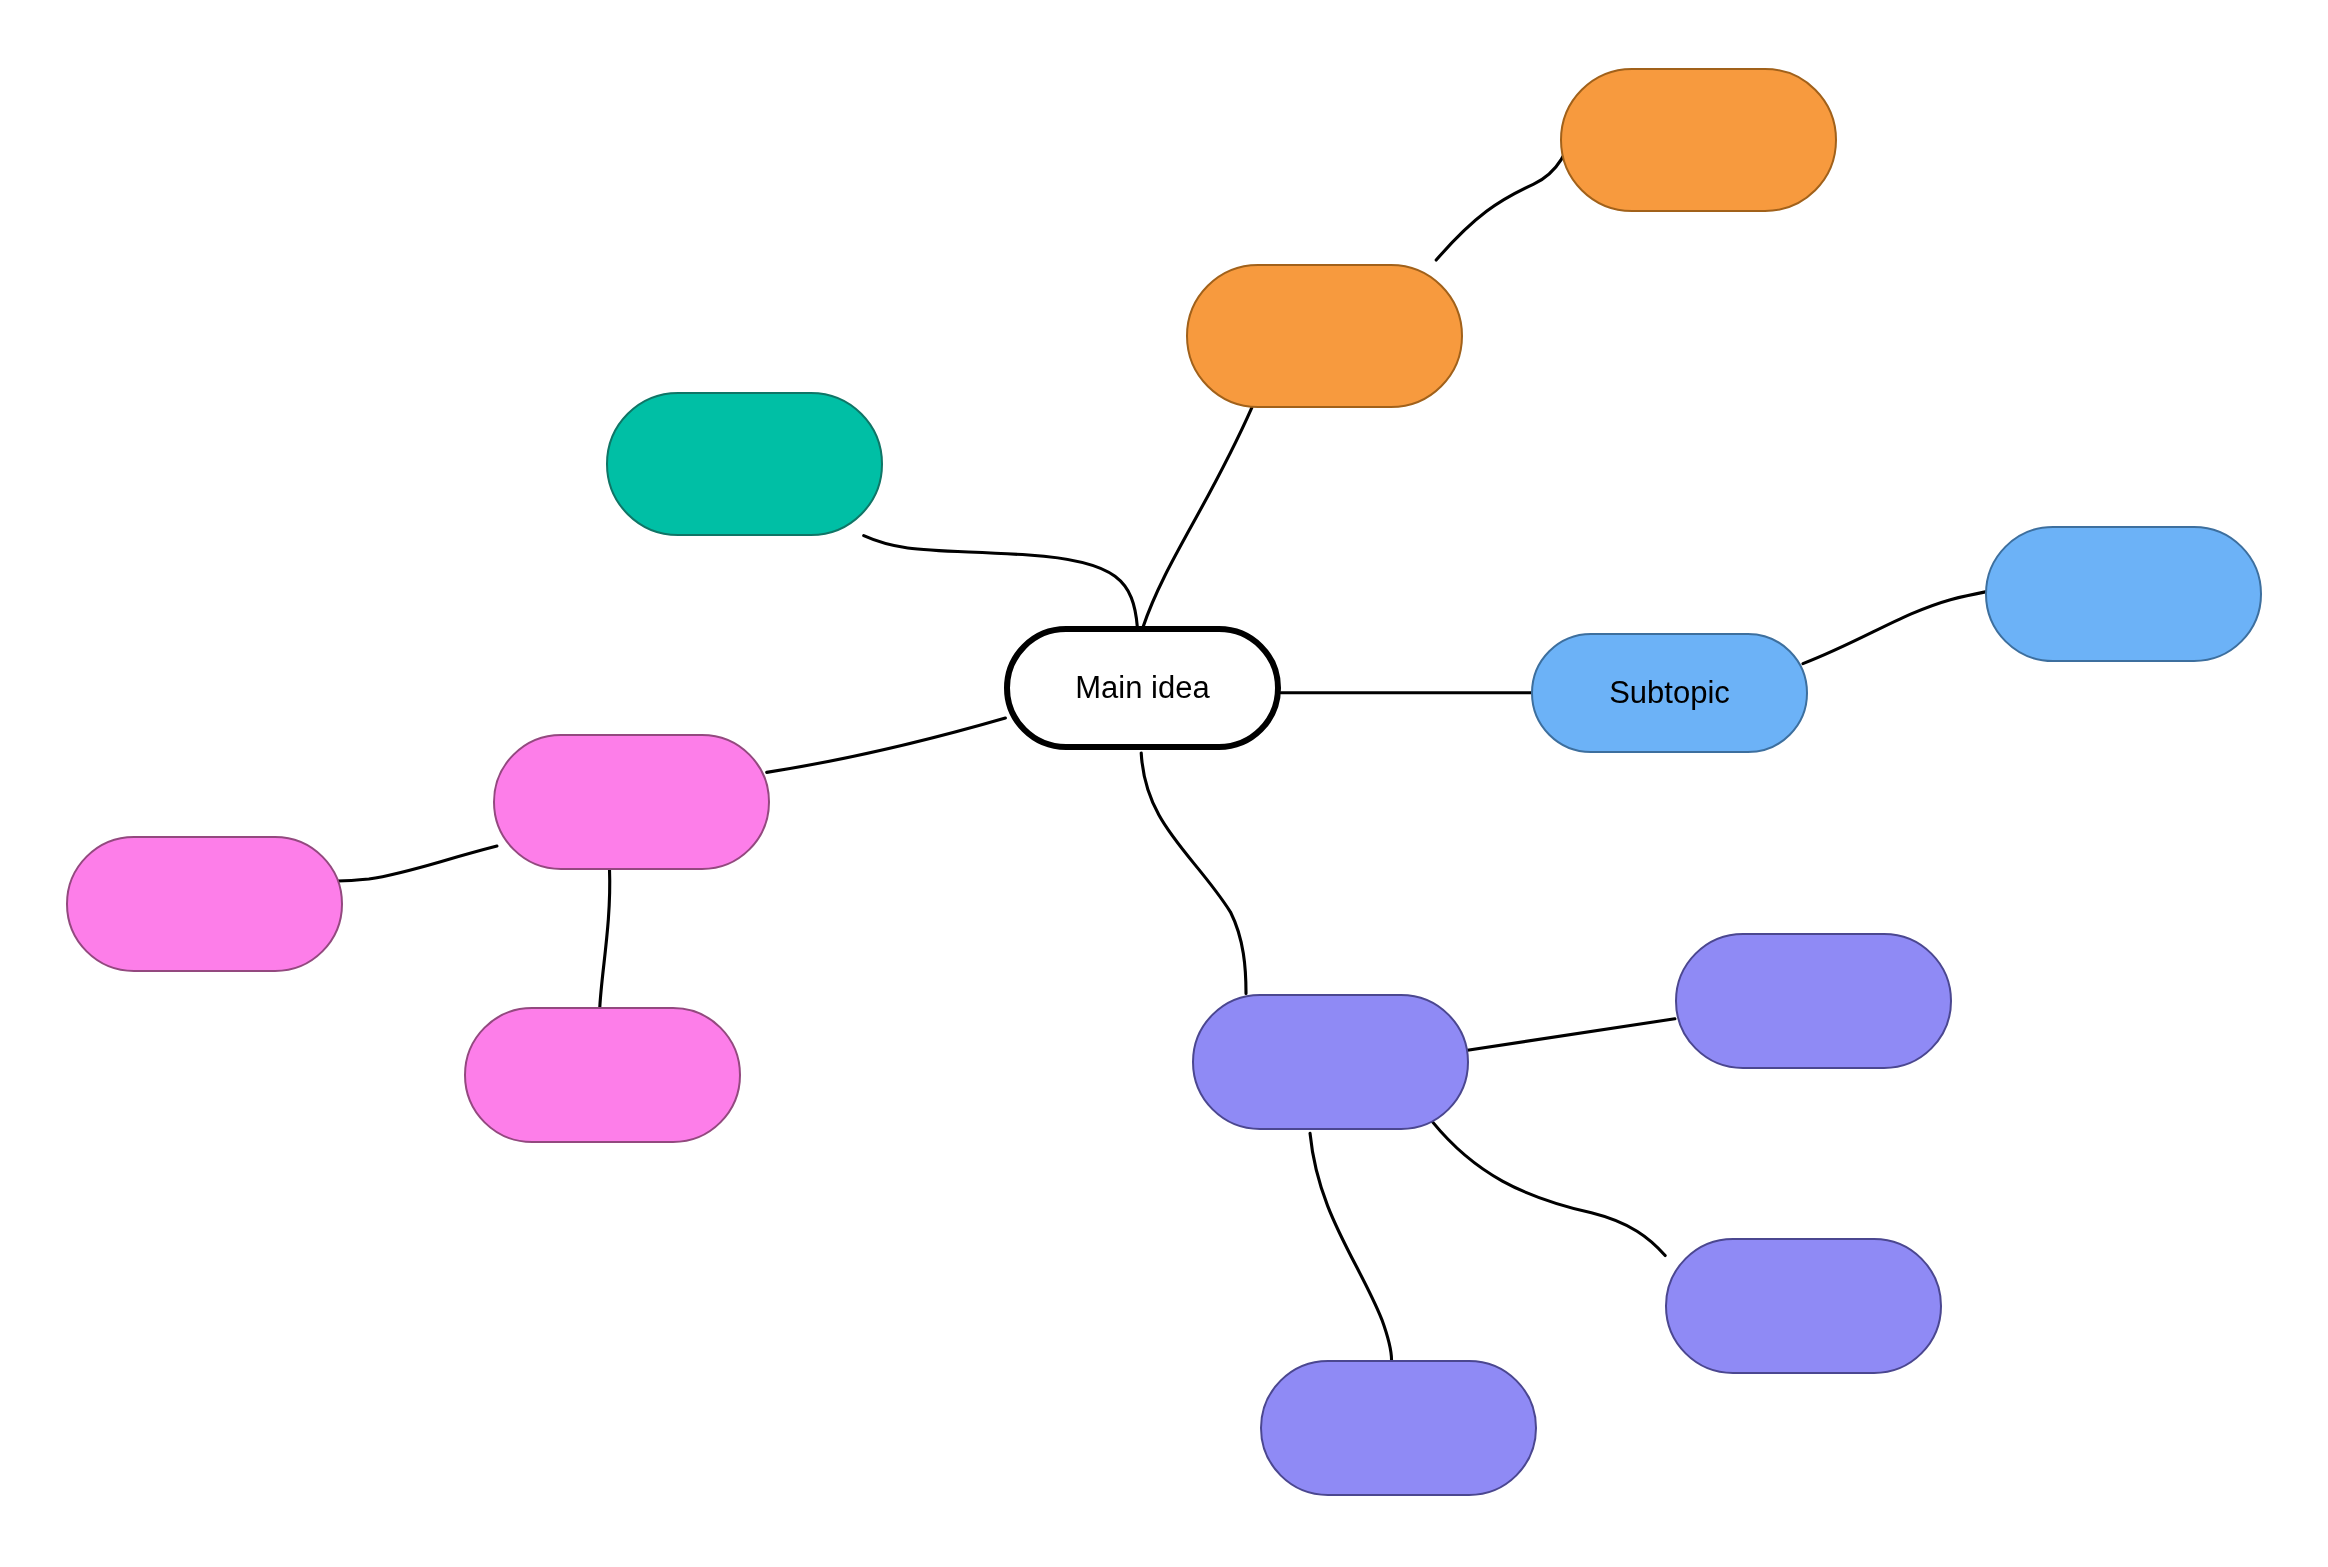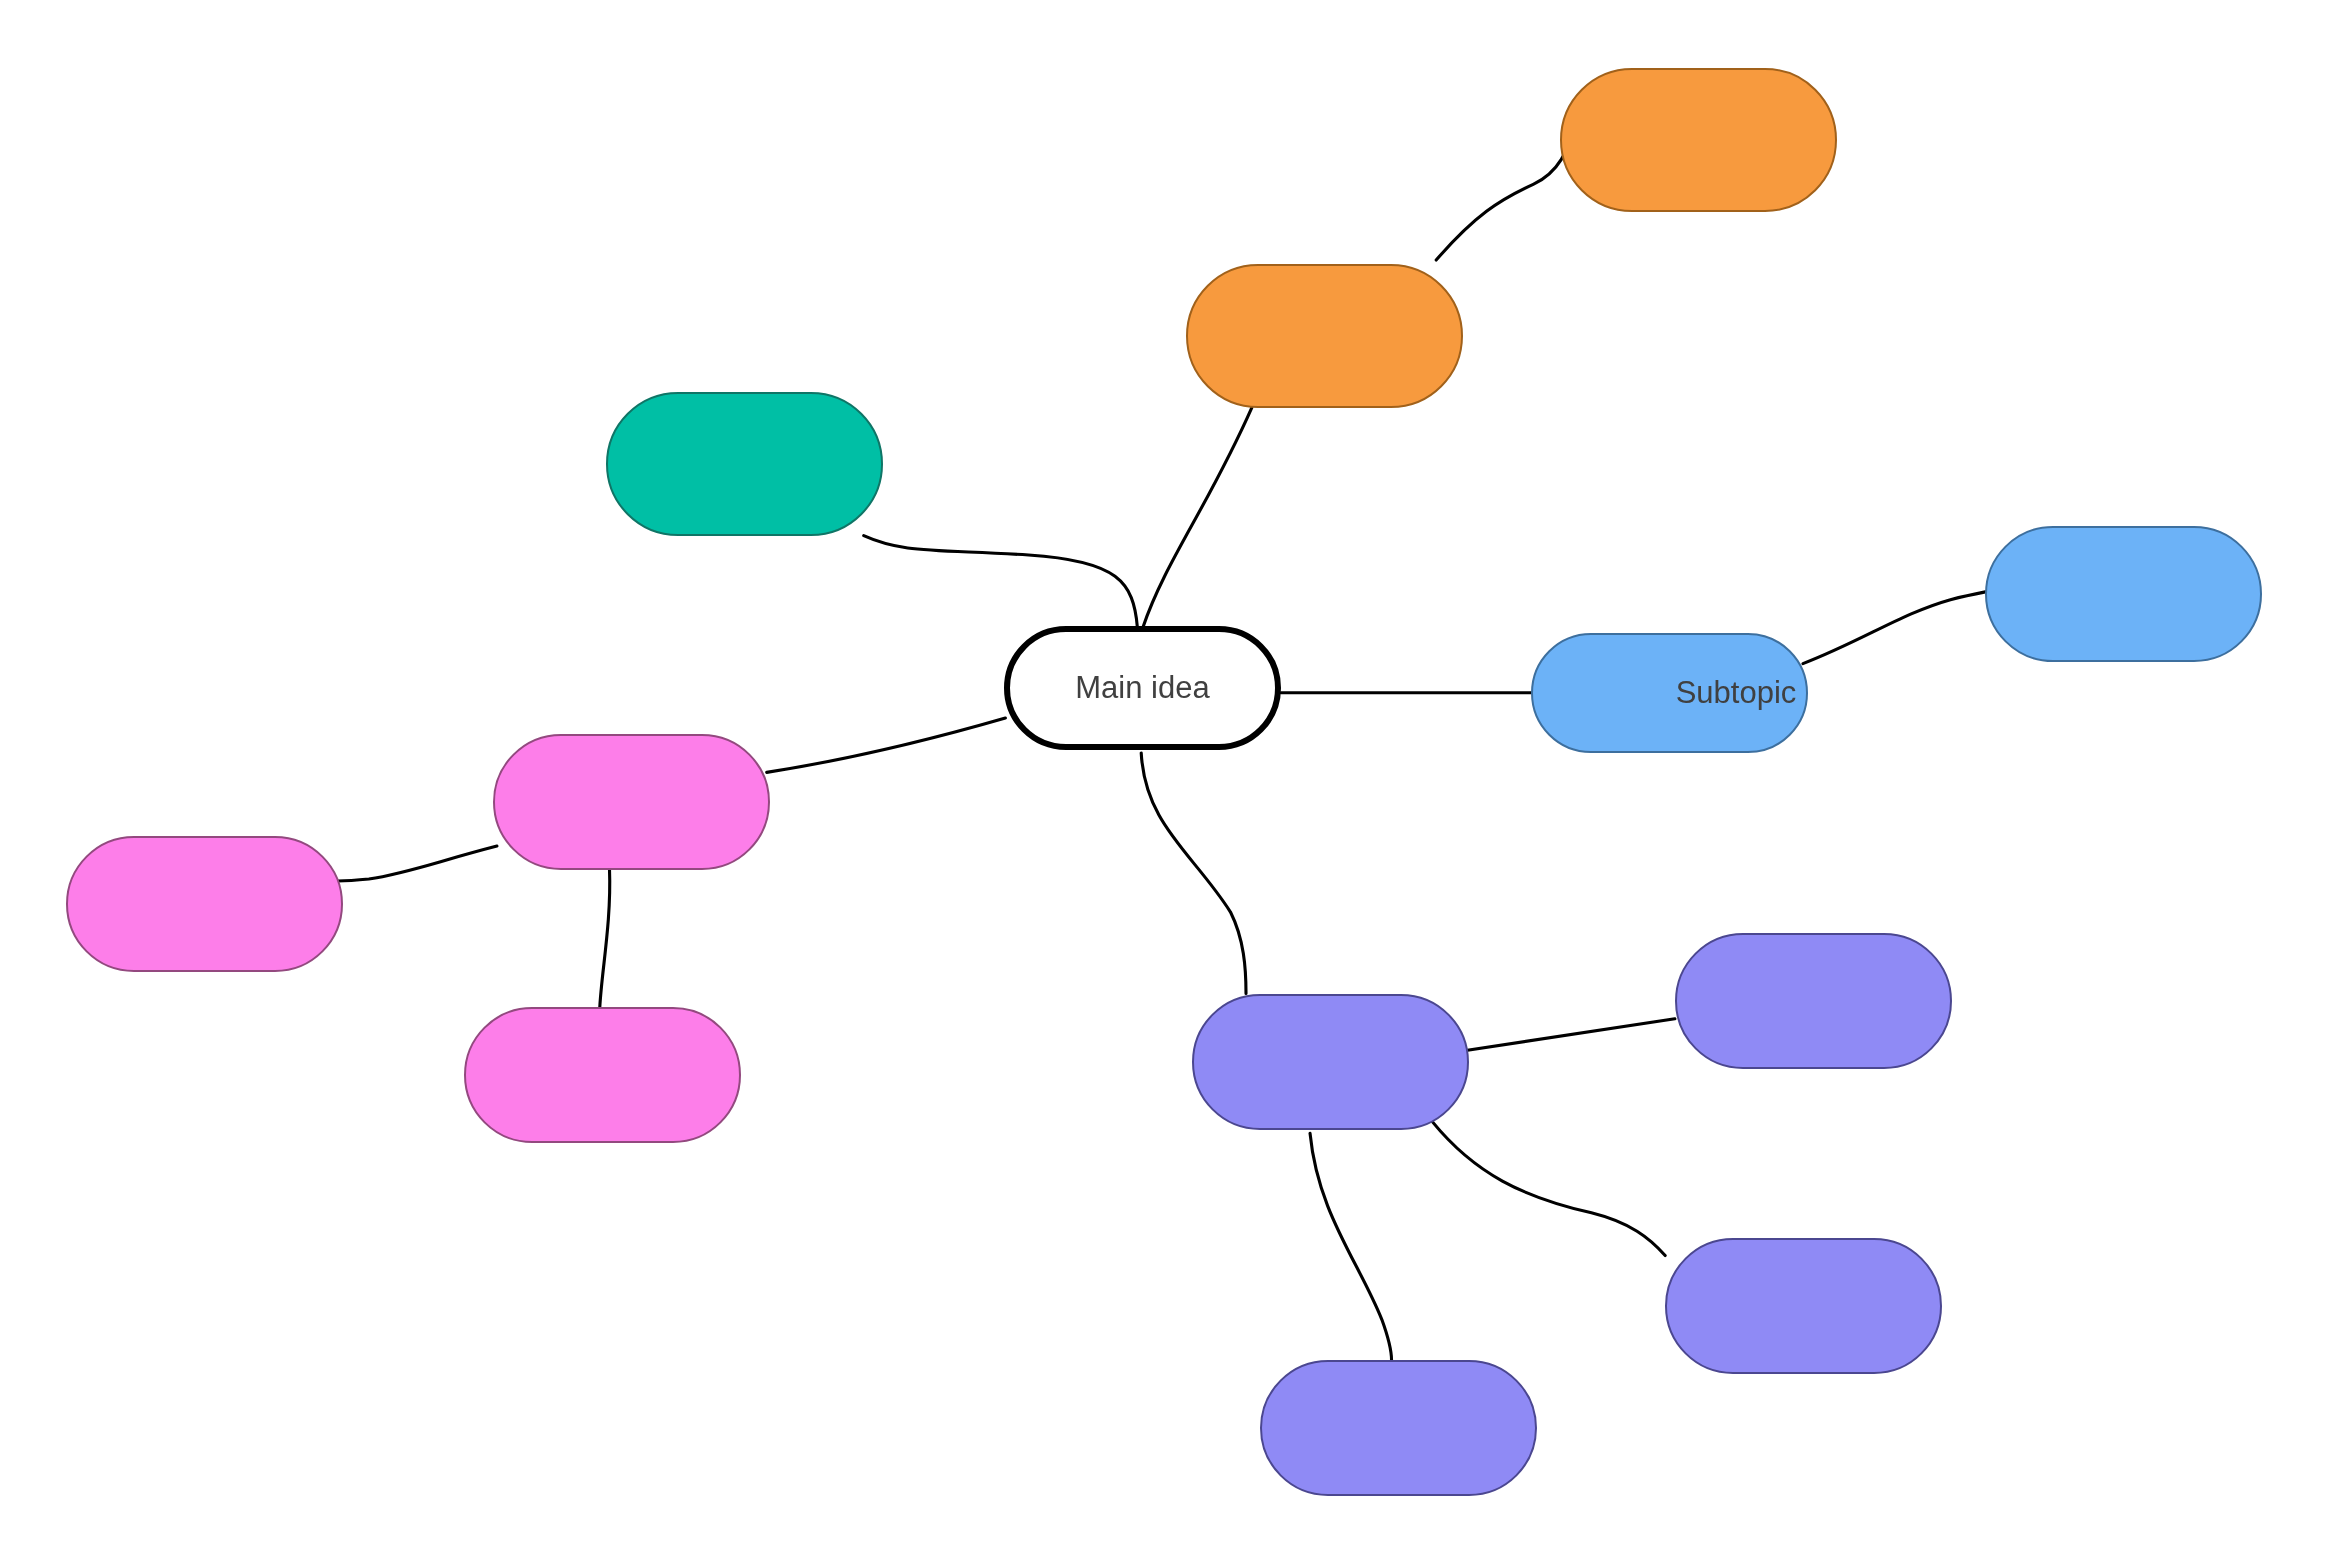--- a/index.html
+++ b/index.html
@@ -36,21 +36,21 @@
     position: absolute;
     box-sizing: border-box;
     display: flex;
     align-items: center;
     justify-content: center;
     border-style: solid;
     border-width: 2.9px;
     border-radius: 969px;
     text-align: center;
     line-height: 1.15;
-    color: #404040;
+    color: #000000;
     font-size: 31px;
     font-family: "Liberation Sans", sans-serif;
     user-select: none;
   }
   .node.root {
     border-width: 6.8px;
     border-color: #000000;
     background: #ffffff;
     z-index: 5;
   }
@@ -84,21 +84,21 @@
       </div>
       <div class="node" style="left: 606px; top: 392px; width: 277px; height: 144px; background: rgb(0, 191, 165); border-color: rgb(15, 117, 102);">
         <span class="node-label"></span>
       </div>
       <div class="node" style="left: 1186px; top: 264px; width: 277px; height: 144px; background: rgb(247, 154, 62); border-color: rgb(161, 97, 26);">
         <span class="node-label"></span>
       </div>
       <div class="node" style="left: 1560px; top: 68px; width: 277px; height: 144px; background: rgb(247, 154, 62); border-color: rgb(161, 97, 26);">
         <span class="node-label"></span>
       </div>
-      <div class="node" style="left: 1531px; top: 633px; width: 277px; height: 120px; background: rgb(108, 178, 247); border-color: rgb(61, 111, 158); justify-content: flex-end;">
+      <div class="node" style="left: 1531px; top: 633px; width: 277px; height: 120px; background: rgb(108, 178, 247); border-color: rgb(61, 111, 158);">
         <span class="node-label">Subtopic</span>
       </div>
       <div class="node" style="left: 1985px; top: 526px; width: 277px; height: 136px; background: rgb(108, 178, 247); border-color: rgb(61, 111, 158);">
         <span class="node-label"></span>
       </div>
       <div class="node" style="left: 493px; top: 734px; width: 277px; height: 136px; background: rgb(253, 126, 233); border-color: rgb(147, 73, 127);">
         <span class="node-label"></span>
       </div>
       <div class="node" style="left: 66px; top: 836px; width: 277px; height: 136px; background: rgb(253, 126, 233); border-color: rgb(147, 73, 127);">
         <span class="node-label"></span>

